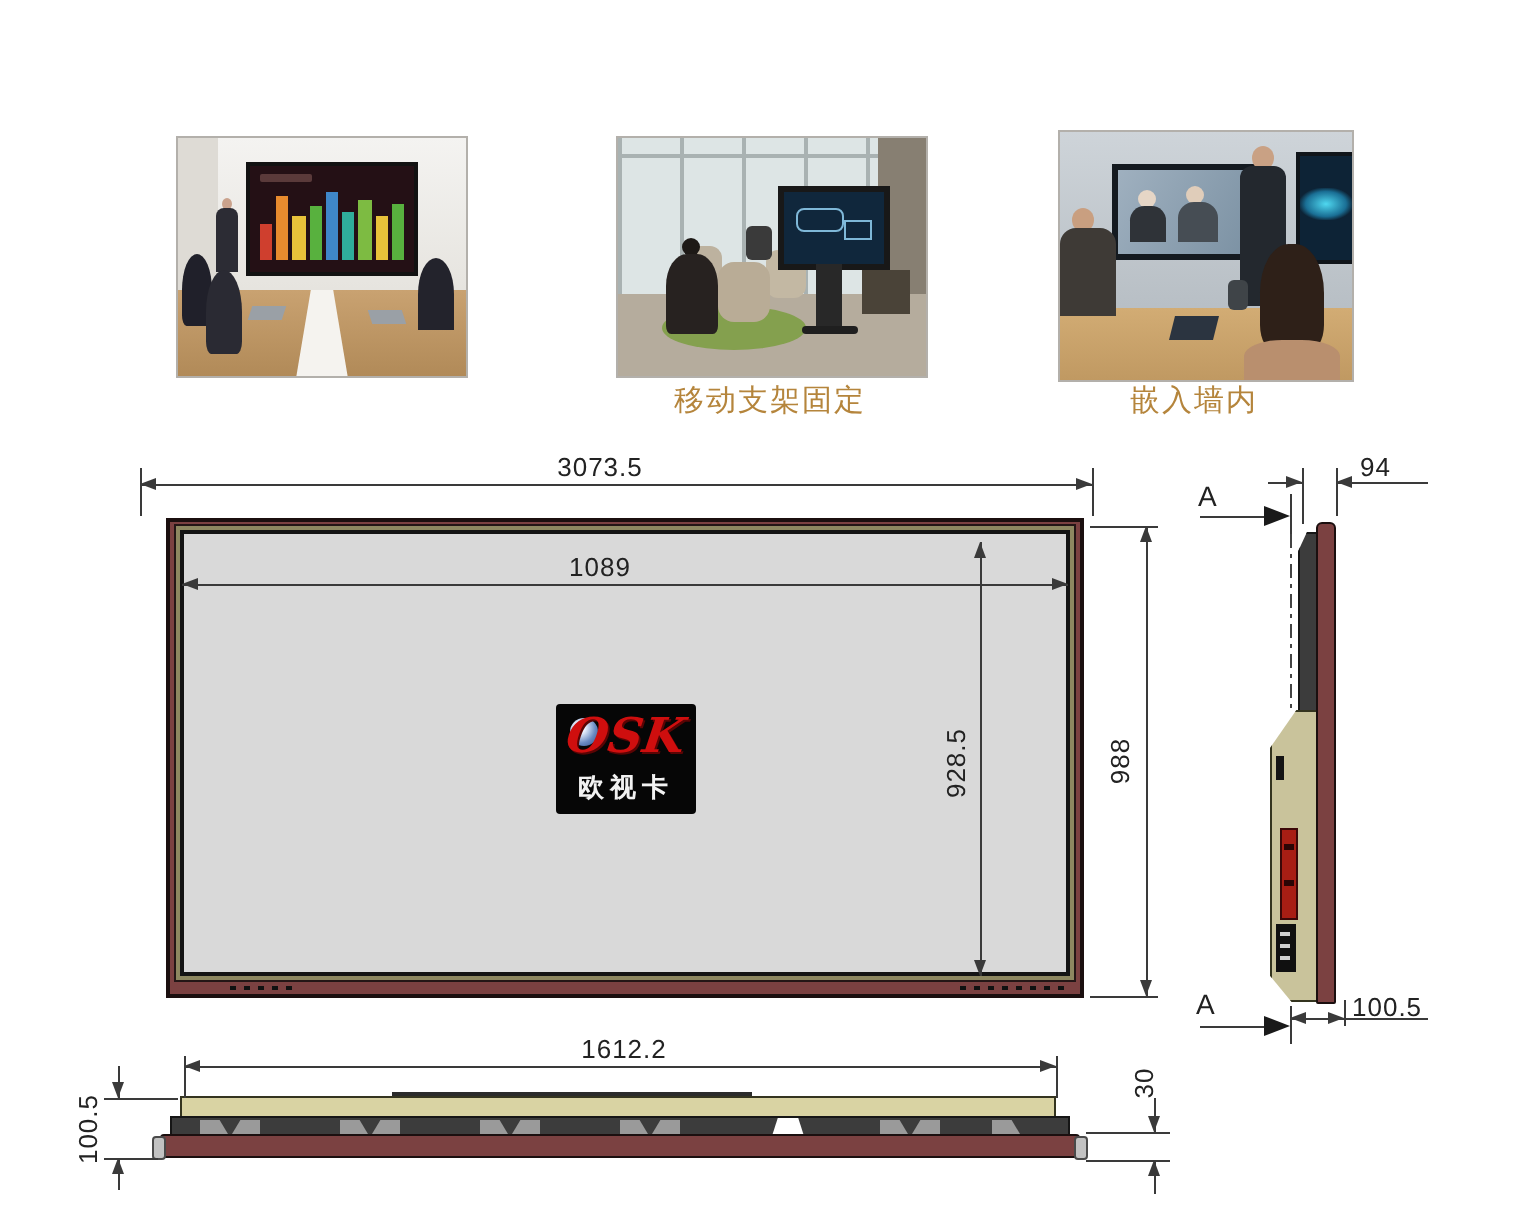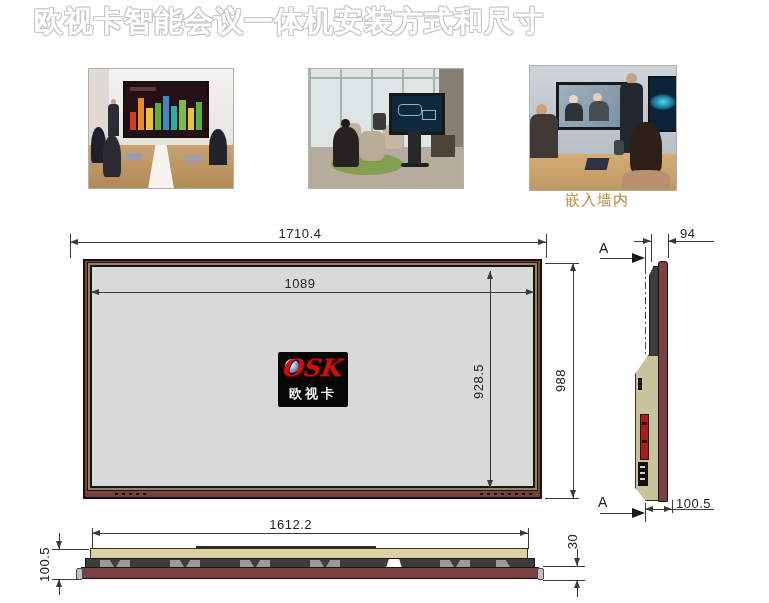--- a/index.html
+++ b/index.html
@@ -47,21 +47,20 @@
        border-radius:2px;box-sizing:border-box;}
   .foot{position:absolute;height:7px;background:#9a9a9a;}
   .f-l{clip-path:polygon(0 0,70% 0,100% 100%,0 100%);}
   .f-r{clip-path:polygon(30% 0,100% 0,100% 100%,0 100%);}
 </style>
 </head>
 <body>
 
 <div id="stage">
 
-  <div class="title">欧视卡智能会议一体机安装方式和尺寸</div>
 
   <div class="photo" style="left:88px;top:68px;width:144px;height:119px;">
     <div style="left:0;top:0;width:100%;height:100%;background:linear-gradient(180deg,#f4f3f1,#e7e5e0 60%,#dcd8d2);"></div>
     <div style="left:0;top:0;width:20px;height:78px;background:#dedbd5;"></div>
     <div style="left:34px;top:12px;width:82px;height:53px;background:#241015;border:2px solid #121212;">
       <div style="left:5px;top:4px;width:26px;height:4px;background:#5a3a3a;border-radius:1px;"></div>
       <div style="left:5px;right:5px;bottom:6px;top:11px;display:flex;align-items:flex-end;gap:2px;position:absolute;">
         <div style="position:static;flex:1;height:50%;background:#cf3f2e;"></div>
         <div style="position:static;flex:1;height:88%;background:#e88b2e;"></div>
         <div style="position:static;flex:1;height:60%;background:#e8c23a;"></div>
@@ -97,20 +96,21 @@
     <div style="left:32px;top:50px;width:9px;height:9px;border-radius:50%;background:#1d1916;"></div>
     <div style="left:24px;top:58px;width:26px;height:40px;border-radius:40% 40% 10% 10%;background:#272220;"></div>
     <div style="left:80px;top:24px;width:50px;height:36px;background:#10273c;border:3px solid #181818;">
       <div style="left:6px;top:8px;width:22px;height:10px;border:1px solid #7fb8d8;border-radius:4px;"></div>
       <div style="left:30px;top:14px;width:12px;height:8px;border:1px solid #7fb8d8;"></div>
     </div>
     <div style="left:99px;top:63px;width:13px;height:32px;background:#282828;"></div>
     <div style="left:92px;top:94px;width:28px;height:4px;background:#1f1f1f;border-radius:2px;"></div>
     <div style="left:122px;top:66px;width:24px;height:22px;background:#4a4338;"></div>
   </div>
+  <div class="caption" style="left:308px;width:154px;">移动支架固定</div>
 
   <div class="photo" style="left:529px;top:65px;width:146px;height:124px;">
     <div style="left:0;top:0;width:100%;height:100%;background:linear-gradient(180deg,#ced4d9,#b8bfc5 70%);"></div>
     <div style="left:26px;top:16px;width:66px;height:42px;background:linear-gradient(120deg,#9fb0bf,#7b91a3);border:3px solid #141a20;">
       <div style="left:10px;top:10px;width:9px;height:9px;border-radius:50%;background:#e6d6c6;"></div>
       <div style="left:6px;top:18px;width:18px;height:18px;border-radius:40% 40% 0 0;background:#2f3338;"></div>
       <div style="left:34px;top:8px;width:9px;height:9px;border-radius:50%;background:#e0cdba;"></div>
       <div style="left:30px;top:16px;width:20px;height:20px;border-radius:40% 40% 0 0;background:#464d54;"></div>
     </div>
     <div style="left:118px;top:10px;width:26px;height:52px;background:#0d2336;border:2px solid #10151a;">
@@ -138,21 +138,21 @@
     <div class="globe"></div>
     <div class="osk">OSK</div>
     <div class="cn">欧视卡</div>
   </div>
 
   <div class="ln" style="left:70px;top:234px;width:1px;height:24px;"></div>
   <div class="ln" style="left:546px;top:234px;width:1px;height:24px;"></div>
   <div class="ln" style="left:70px;top:242px;width:476px;height:1px;"></div>
   <div class="ah ah-l" style="left:70px;top:239px;"></div>
   <div class="ah ah-r" style="left:538px;top:239px;"></div>
-  <div class="dimlbl" style="left:270px;top:226px;width:60px;text-align:center;">1710.4</div>
+  <div class="dimlbl" style="left:270px;top:226px;width:60px;text-align:center;">3073.5</div>
 
   <div class="ln" style="left:91px;top:292px;width:443px;height:1px;"></div>
   <div class="ah ah-l" style="left:91px;top:289px;"></div>
   <div class="ah ah-r" style="left:526px;top:289px;"></div>
   <div class="dimlbl" style="left:270px;top:276px;width:60px;text-align:center;">1089</div>
 
   <div class="ln" style="left:490px;top:271px;width:1px;height:217px;"></div>
   <div class="ah ah-u" style="left:487px;top:271px;"></div>
   <div class="ah ah-d" style="left:487px;top:480px;"></div>
   <div class="dimlbl rot" style="left:455px;top:374px;width:46px;">928.5</div>
@@ -219,21 +219,21 @@
   <div class="foot f-l" style="left:496px;top:560px;width:14px;"></div>
   <div class="maroon" style="left:80px;top:567px;width:460px;height:12px;border-radius:2px;"></div>
   <div class="cap" style="left:76px;top:568px;"></div>
   <div class="cap" style="left:537px;top:568px;"></div>
 
   <div class="ln" style="left:92px;top:528px;width:1px;height:21px;"></div>
   <div class="ln" style="left:528px;top:528px;width:1px;height:21px;"></div>
   <div class="ln" style="left:92px;top:533px;width:436px;height:1px;"></div>
   <div class="ah ah-l" style="left:92px;top:530px;"></div>
   <div class="ah ah-r" style="left:520px;top:530px;"></div>
-  <div class="dimlbl" style="left:252px;top:517px;width:60px;text-align:right;">1612.2</div>
+  <div class="dimlbl" style="left:282px;top:517px;width:60px;text-align:center;">1612.2</div>
 
   <div class="ln" style="left:52px;top:549px;width:37px;height:1px;"></div>
   <div class="ln" style="left:52px;top:579px;width:27px;height:1px;"></div>
   <div class="ln" style="left:59px;top:533px;width:1px;height:16px;"></div>
   <div class="ah ah-d" style="left:56px;top:541px;"></div>
   <div class="ln" style="left:59px;top:579px;width:1px;height:16px;"></div>
   <div class="ah ah-u" style="left:56px;top:579px;"></div>
   <div class="dimlbl rot" style="left:22px;top:557px;width:44px;">100.5</div>
 
   <div class="ln" style="left:543px;top:566px;width:42px;height:1px;"></div>

